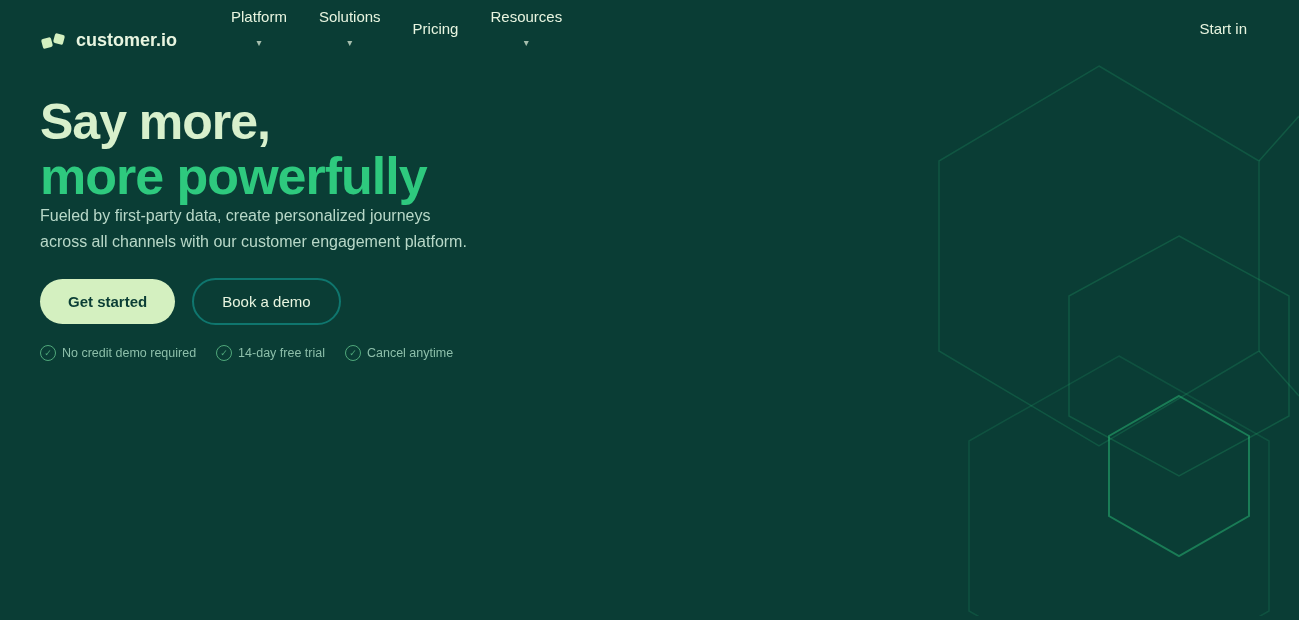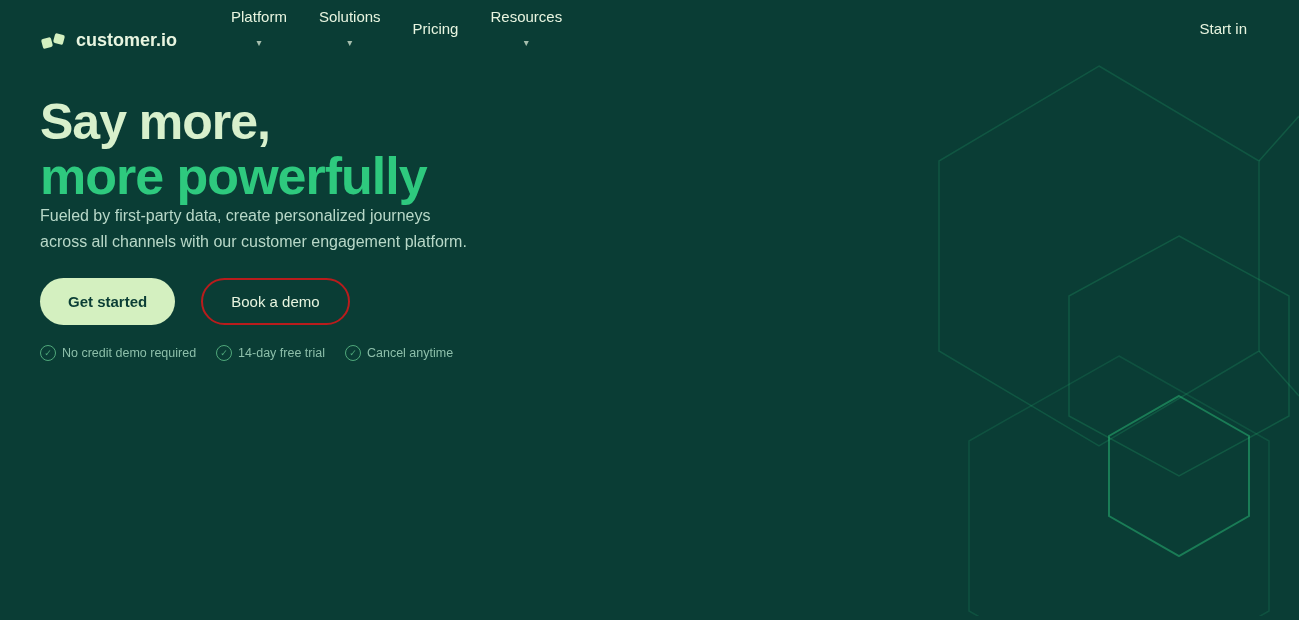--- a/index.html
+++ b/index.html
@@ -139,38 +139,39 @@
     .hero-subtext {
       font-size: 16px;
       color: #b8d8c8;
       line-height: 1.6;
       max-width: 430px;
       margin-bottom: 24px;
     }
 
     .hero-buttons {
       display: flex;
-      gap: 26px;
+      gap: 17px;
+      align-items: center;
       margin-bottom: 20px;
     }
 
     .btn-get-started {
       background: #d4f0c0;
       border: none;
       color: #0a3d35;
       padding: 14px 28px;
       border-radius: 50px;
       font-size: 15px;
       cursor: pointer;
       font-weight: 600;
     }
 
     .btn-book-demo-hero {
       background: transparent;
-      border: 2px solid #b91c1c;
+      border: 2px solid #0f766e;
       color: #e8f5e0;
       padding: 13px 28px;
       border-radius: 50px;
       font-size: 15px;
       cursor: pointer;
       font-weight: 500;
     }
 
     .hero-badges {
       display: flex;

